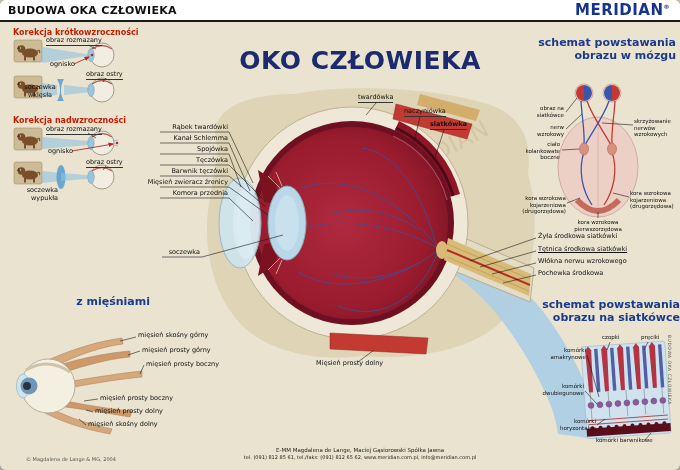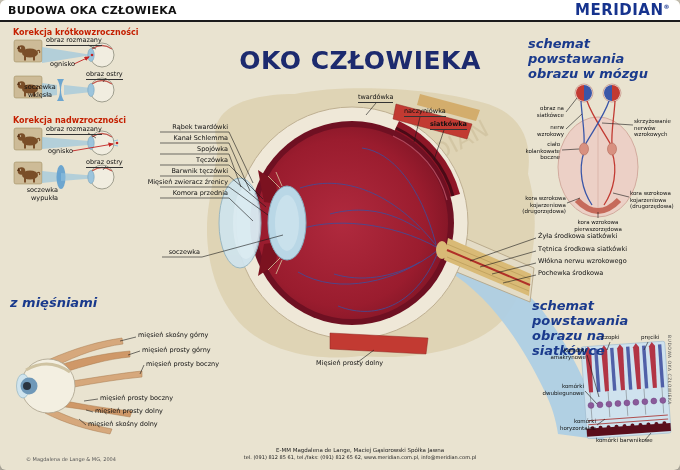--- a/index.html
+++ b/index.html
@@ -9,21 +9,21 @@
   .hdr-title{position:absolute;left:8px;top:4px;font-size:11px;font-weight:bold;letter-spacing:.3px;color:#111;}
   .brand{position:absolute;right:10px;top:1px;font-size:15px;font-weight:bold;color:#16338e;letter-spacing:.5px;}
   .brand sup{font-size:6px;vertical-align:super;}
   .rule{position:absolute;top:20px;left:0;right:0;height:2px;background:#1c1c1c;}
   .main-title{position:absolute;left:215px;top:46px;width:290px;text-align:center;
               font-size:25px;font-weight:bold;color:#1c2a6e;letter-spacing:.5px;}
   .lbl{position:absolute;font-size:6.5px;line-height:1.2;color:#111;}
   .r{text-align:right;} .c{text-align:center;}
   .u{border-bottom:.5px solid #333;padding-bottom:.5px;}
   .h-red{position:absolute;font-size:8px;font-weight:bold;color:#c41f00;}
-  .h-blue{position:absolute;font-size:13px;font-weight:bold;color:#1a3a8c;text-align:left;line-height:1.15;font-style:italic;}
+  .h-blue{position:absolute;font-size:11px;font-weight:bold;color:#1a3a8c;text-align:right;line-height:1.15;}
   .ft{position:absolute;color:#222;}
   .footer-center{left:190px;width:340px;text-align:center;}
   .f1{top:447px;font-size:5.5px;}
   .f2{top:454px;font-size:5px;}
   .copy{left:26px;top:456px;font-size:5px;color:#555;}
   .side-label{position:absolute;left:667px;top:335px;writing-mode:vertical-rl;font-size:4.5px;color:#555;letter-spacing:.5px;}
   svg{position:absolute;inset:0;}
 </style>
 </head>
 <body>
@@ -271,21 +271,21 @@
   <div class="lbl r" style="left:100px;top:124px;width:128px;">Rąbek twardówki</div>
   <div class="lbl r" style="left:100px;top:135px;width:128px;">Kanał Schlemma</div>
   <div class="lbl r" style="left:100px;top:146px;width:128px;">Spojówka</div>
   <div class="lbl r" style="left:100px;top:157px;width:128px;">Tęczówka</div>
   <div class="lbl r" style="left:100px;top:168px;width:128px;">Barwnik tęczówki</div>
   <div class="lbl r" style="left:100px;top:179px;width:128px;">Mięsień zwieracz źrenicy</div>
   <div class="lbl r" style="left:100px;top:190px;width:128px;">Komora przednia</div>
   <div class="lbl r" style="left:140px;top:249px;width:60px;">soczewka</div>
 
   <div class="lbl" style="left:538px;top:233px;">Żyła środkowa siatkówki</div>
-  <div class="lbl" style="left:538px;top:246px;">Tętnica środkowa siatkówki</div>
+  <div class="lbl" style="left:538px;top:246px;text-decoration:underline;">Tętnica środkowa siatkówki</div>
   <div class="lbl" style="left:538px;top:258px;">Włókna nerwu wzrokowego</div>
   <div class="lbl" style="left:538px;top:270px;">Pochewka środkowa</div>
   <div class="lbl" style="left:316px;top:360px;">Mięsień prosty dolny</div>
 
   <div class="h-blue" style="left:10px;top:296px;width:140px;">
     <div>z mięśniami</div>
   </div>
   <div class="lbl" style="left:138px;top:332px;">mięsień skośny górny</div>
   <div class="lbl" style="left:142px;top:347px;">mięsień prosty górny</div>
   <div class="lbl" style="left:146px;top:361px;">mięsień prosty boczny</div>

